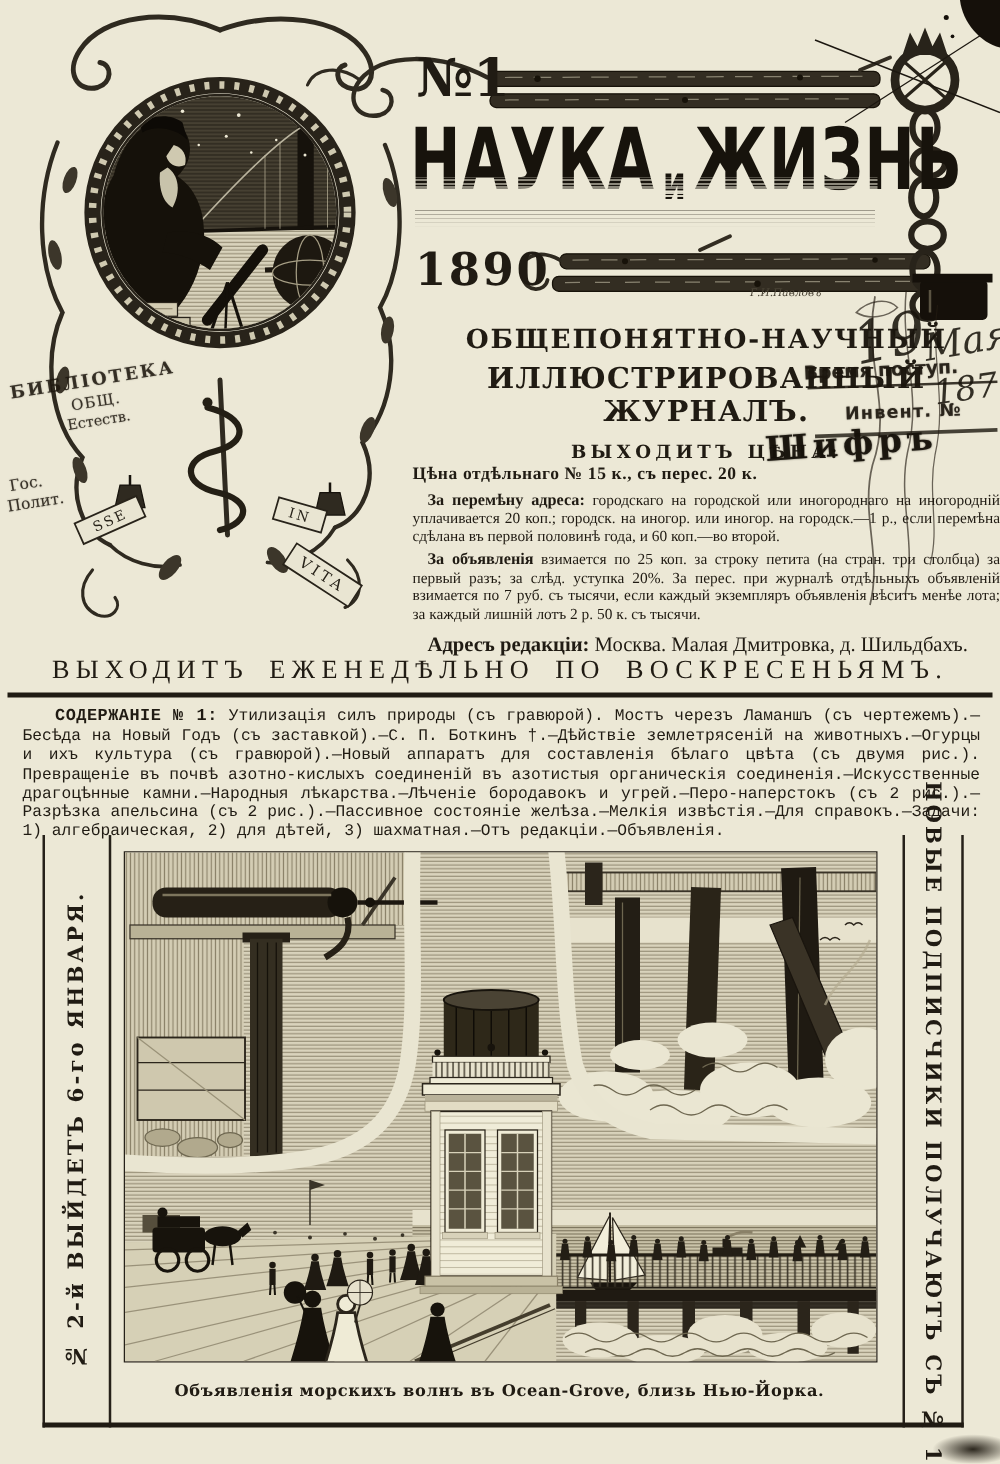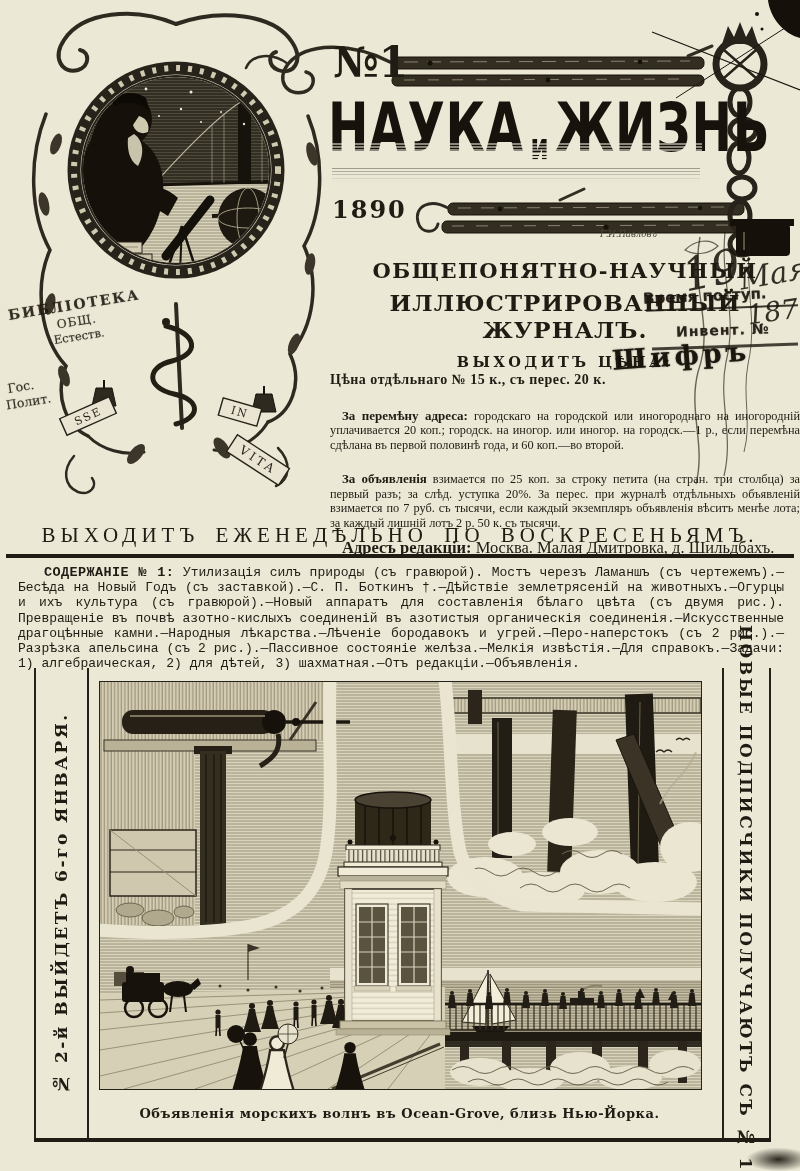--- a/index.html
+++ b/index.html
@@ -13,29 +13,29 @@
     font-family:"DejaVu Sans",sans-serif;font-weight:bold;color:#17130c;white-space:nowrap;}
   .title-word{font-size:62px;line-height:1;letter-spacing:1px;}
   .title-conj{font-size:34px;margin-top:28px;}
   .title-shade1{left:2px;top:48px;width:372px;height:12px;
     background:repeating-linear-gradient(to bottom,rgba(236,232,214,0) 0 1.2px,rgba(236,232,214,.55) 1.2px 3px);}
   .title-shade2{left:2px;top:58px;width:372px;height:16px;
     background:repeating-linear-gradient(to bottom,rgba(236,232,214,0) 0 1.2px,rgba(236,232,214,.9) 1.2px 3px);}
   .title-echo{left:4px;top:74px;width:368px;height:14px;opacity:.55;
     background:repeating-linear-gradient(to bottom,rgba(42,37,28,.75) 0 1px,transparent 1px 3.2px);
     -webkit-mask-image:linear-gradient(to bottom,#000,transparent);mask-image:linear-gradient(to bottom,#000,transparent);}
-  .year{left:332px;top:198px;font-family:"DejaVu Serif",serif;font-weight:bold;font-size:24px;letter-spacing:2px;line-height:1;}
+  .year{left:332px;top:198px;font-family:"DejaVu Serif",serif;font-weight:bold;font-size:36px;letter-spacing:2px;line-height:1;}
   
   .sub-block{left:330px;top:258px;width:470px;}
   .sub1{text-align:center;font-family:"DejaVu Serif",serif;font-weight:bold;font-size:21px;letter-spacing:1.5px;}
   .sub2{text-align:center;font-family:"DejaVu Serif",serif;font-weight:bold;font-size:23px;letter-spacing:1px;margin-top:6px;}
   .price-head{text-align:center;font-family:"DejaVu Serif",serif;font-weight:bold;font-size:14.5px;letter-spacing:3.5px;margin-top:10px;}
   .price-line{font-size:14px;line-height:18.5px;margin-top:1px;}
   .price-line b{letter-spacing:.5px;}
-  .para{font-size:12.3px;line-height:14.8px;text-align:justify;text-indent:12px;margin-top:19px;}
+  .para{font-size:12.3px;line-height:14.8px;text-align:justify;text-indent:12px;margin-top:3px;}
   .para b{font-size:13px;}
   .addr{font-size:16.5px;margin-top:7px;text-indent:12px;}
   
   .schedule{left:0;top:523px;width:100%;text-align:center;font-size:21px;letter-spacing:5px;word-spacing:6px;}
   .rule-thick{left:6px;top:554px;width:788px;height:4px;background:#201b13;}
   
   .contents{left:18px;top:565px;width:766px;font-size:13px;line-height:15.2px;text-align:justify;text-indent:26px;font-family:Liberation Mono, monospace;}
   .contents b{font-size:13.5px;letter-spacing:.4px;}
   
   .vline{width:1.6px;top:668px;height:474px;background:#26211a;}

